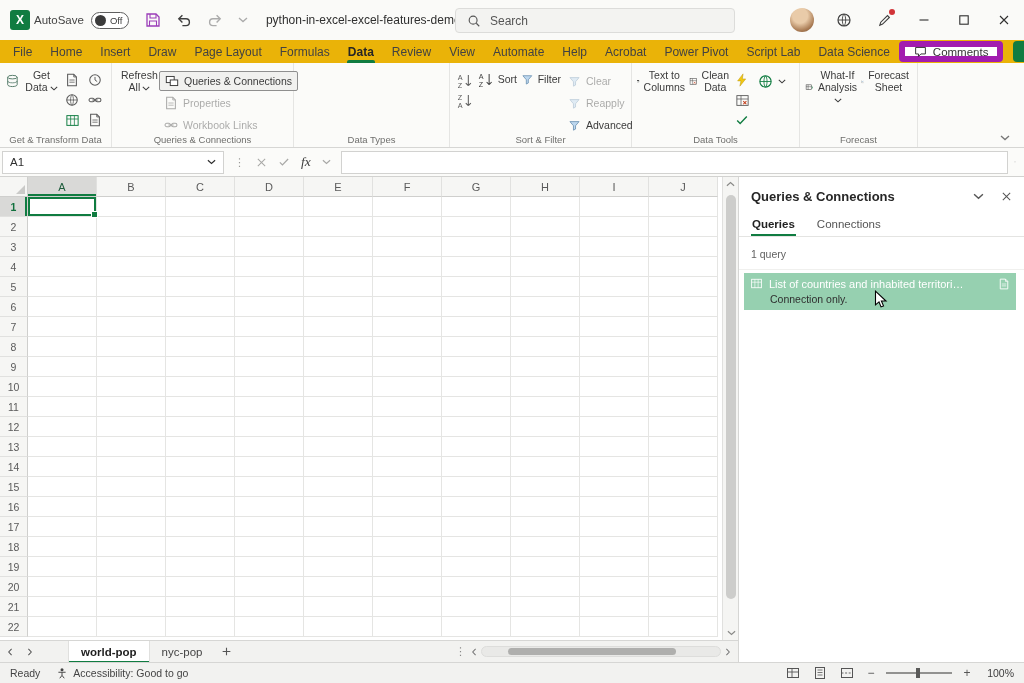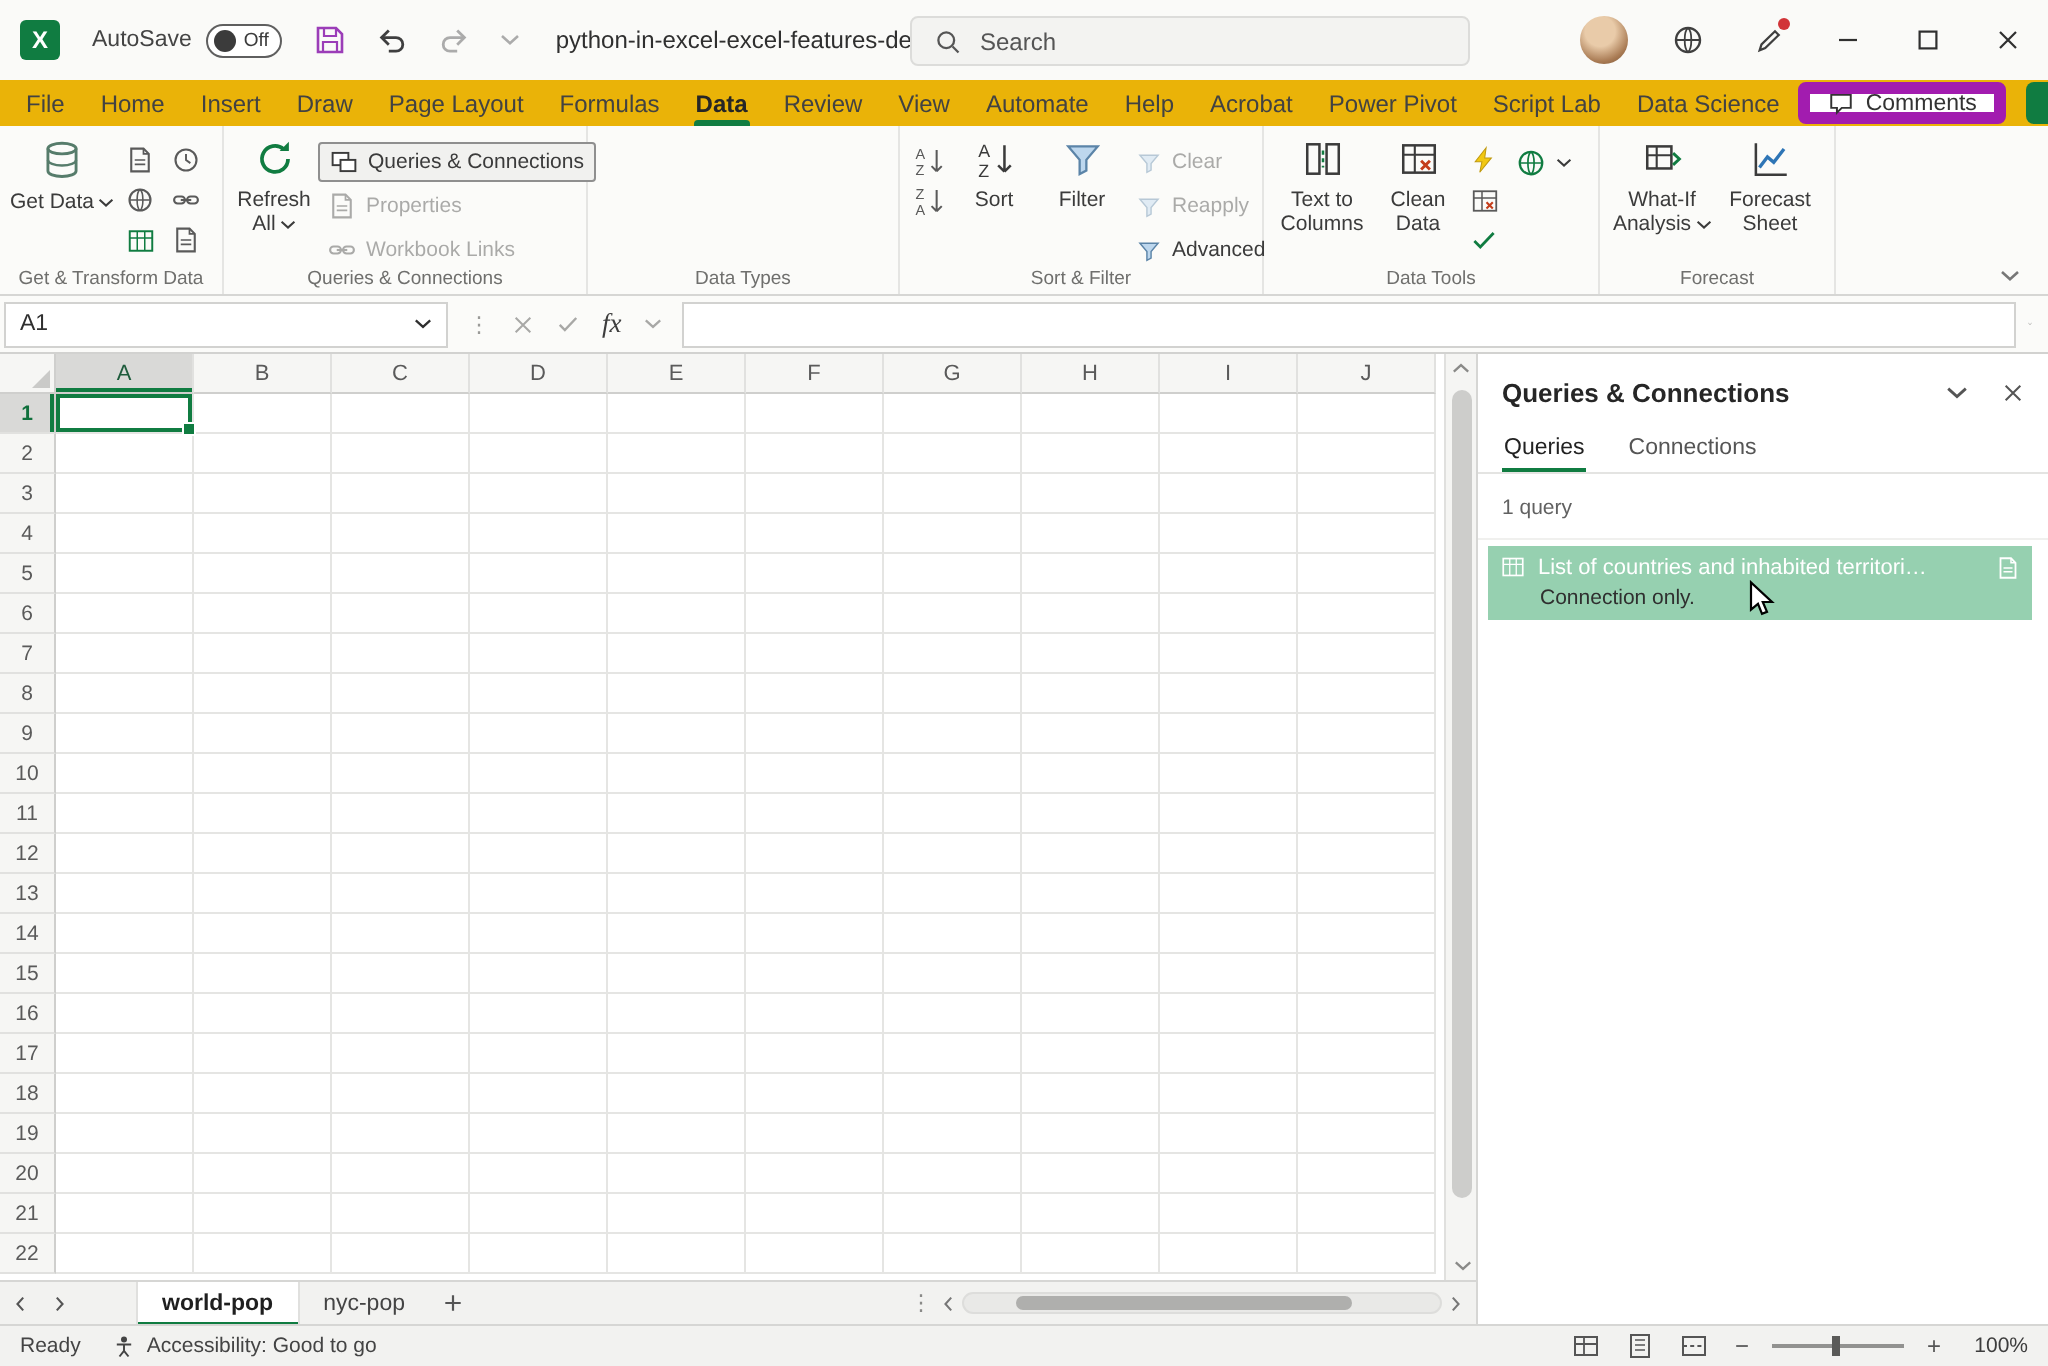--- a/index.html
+++ b/index.html
@@ -4,21 +4,21 @@
 <style>
   *{margin:0;padding:0;box-sizing:border-box}
   html,body{width:1024px;height:683px}
   body{font-family:"Liberation Sans",sans-serif;font-size:12px;color:#333;background:#fff;overflow:hidden;position:relative}
   svg{display:block}
   .app{position:absolute;inset:0;width:1024px;height:683px;background:#fff}
 
   
   .titlebar{position:absolute;left:0;top:0;width:100%;height:40px;background:#FAFAF8;display:flex;align-items:center}
   .logo{width:20px;height:20px;background:#107C41;border-radius:3px;color:#fff;font-weight:bold;font-size:12px;display:flex;align-items:center;justify-content:center;margin-left:10px;flex:none}
-  .autosave{display:flex;align-items:center;gap:7px;margin-left:16px;font-size:11.5px;color:#444;white-space:nowrap}
+  .autosave{display:flex;align-items:center;gap:7px;margin-left:4px;font-size:11.5px;color:#444;white-space:nowrap}
   .toggle{width:38px;height:17px;border:1px solid #5f5f5f;border-radius:9px;display:flex;align-items:center;gap:4px;padding:0 3px;background:#fff}
   .knob{width:11px;height:11px;border-radius:50%;background:#3b3b3b;flex:none}
   .togglelabel{font-size:9.5px;color:#3b3b3b}
   .qat{display:flex;align-items:center;gap:15px;margin-left:16px;color:#3f3f3f}
   .qbtn{display:flex;align-items:center;justify-content:center}
   .dimmed{color:#ABABAB}
   .fname{display:flex;align-items:center;gap:7px;margin-left:18px;font-size:12px;color:#2f2f2f;white-space:nowrap}
   .search{position:absolute;left:455px;top:8px;width:280px;height:25px;background:#F3F3F1;border:1px solid #DCDCDA;border-radius:4px;display:flex;align-items:center;gap:9px;padding:0 11px;color:#555}
   .tbright{position:absolute;right:0;top:0;height:40px;display:flex;align-items:center}
   .avatar{width:24px;height:24px;border-radius:50%;background:radial-gradient(circle at 42% 32%,#E9CBA9 0 35%,#A97B54 70%,#6E4A2F);margin-right:10px;flex:none}
@@ -33,21 +33,21 @@
   .rtab.active{font-weight:700;color:#262626}
   .rtab.active::after{content:"";position:absolute;left:8px;right:8px;bottom:0;height:3px;background:#107C41;border-radius:2px 2px 0 0}
   .tabrt{margin-left:auto;display:flex;align-items:center;gap:10px;padding-right:10px}
   .commentsbtn{display:flex;align-items:center;gap:6px;height:21px;padding:0 9px;border:6px solid #a21caf;border-radius:4px;background:#fff;font-size:11.5px;color:#333}
   .sharebtn{display:flex;align-items:center;gap:6px;height:21px;padding:0 9px;border-radius:4px;background:#107C41;color:#fff;font-size:11.5px}
 
   
   .ribbon{position:absolute;left:0;top:63px;width:100%;height:85px;background:#FBFBF9;border-bottom:1px solid #D6D6D4;display:flex}
   .rgroup{position:relative;border-right:1px solid #E5E5E3;display:flex;align-items:flex-start;padding:2px 3px 14px;flex:none}
   .glabel{position:absolute;left:0;right:0;bottom:2px;text-align:center;font-size:9.5px;color:#6F6F6D;white-space:nowrap;overflow:hidden}
-  .bigbtn{display:flex;flex-direction:column;align-items:center;padding:4px 2px 0;min-width:44px;max-width:58px;text-align:center;font-size:10.5px;line-height:1.18;color:#3B3B3B;gap:4px}
+  .bigbtn{display:flex;align-items:center;padding:4px 2px 0;min-width:44px;max-width:58px;text-align:center;font-size:10.5px;line-height:1.18;color:#3B3B3B;gap:4px}
   .biglabel{display:inline}
   .chevafter{display:inline-block;vertical-align:middle;margin-left:2px}
   .smicons{display:grid;grid-template-columns:22px 22px;gap:2px 1px;padding-top:6px}
   .smicons.one{grid-template-columns:22px}
   .smic{width:22px;height:18px;display:flex;align-items:center;justify-content:center;color:#5A5A5A}
   .vstack{display:flex;flex-direction:column;gap:2px;padding-top:6px}
   .smallbtn{display:flex;align-items:center;gap:5px;height:20px;padding:0 5px;font-size:10.5px;color:#3B3B3B;white-space:nowrap}
   .smallbtn.active{border:1px solid #8F8F8F;background:#F1F1EF;border-radius:2px}
   .dis{opacity:.42}
   .gallery{border:1px solid #D0D0CE;background:#fff;border-radius:2px;display:flex;margin-top:5px;height:50px}
@@ -83,21 +83,21 @@
   .vscroll{position:absolute;left:722px;top:0;width:16px;height:463px;background:#F5F5F3;border-left:1px solid #E0E0DE}
   .varrow{position:absolute;left:0;width:16px;height:14px;display:flex;align-items:center;justify-content:center;color:#8a8a88}
   .vthumb{position:absolute;left:3px;top:18px;width:10px;height:404px;background:#CDCDCB;border-radius:5px}
 
   
   .pane{position:absolute;left:738px;top:0;width:286px;height:485px;background:#fff;border-left:1px solid #D6D6D4;display:flex;flex-direction:column}
   .ptitle{display:flex;align-items:center;padding:12px 12px 8px;font-size:13px;font-weight:700;color:#262626}
   .pticons{margin-left:auto;display:flex;gap:17px;color:#555;align-items:center}
   .ptabs{display:flex;gap:20px;padding:0 12px;border-bottom:1px solid #E4E4E2;height:25px;align-items:stretch}
   .ptab{display:flex;align-items:center;padding:0 1px;font-size:11.5px;color:#555}
-  .ptab.active{color:#222;font-weight:400;box-shadow:inset 0 -2px 0 #107C41}
+  .ptab.active{color:#222;font-weight:700;box-shadow:inset 0 -2px 0 #107C41}
   .pcount{padding:11px 12px 9px;font-size:10.5px;color:#616161;border-bottom:1px solid #F0F0EE}
   .qitem{margin:3px 8px 0 5px;background:#96D0B0;padding:4px 6px 5px;position:relative}
   .qline1{display:flex;align-items:center;gap:6px}
   .qname{flex:1;font-size:11px;color:#fff;white-space:nowrap;overflow:hidden;text-overflow:ellipsis}
   .qdetail{padding:3px 0 0 20px;font-size:10.5px;color:#2f2f2f}
   .cursor{position:absolute;left:874px;top:290px;z-index:50;color:#000}
 
   
   .sheetbar{position:absolute;left:0;top:463px;width:738px;height:22px;background:#F2F2F0;border-top:1px solid #D6D6D4;display:flex;align-items:center}
   .snavbtn{width:20px;height:22px;display:flex;align-items:center;justify-content:center;color:#555}

